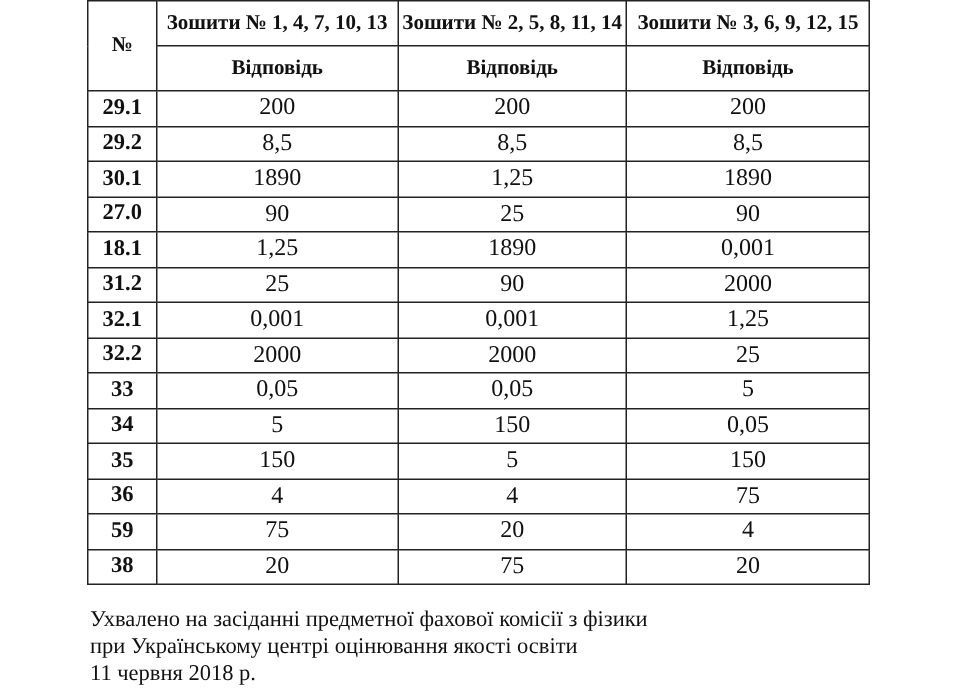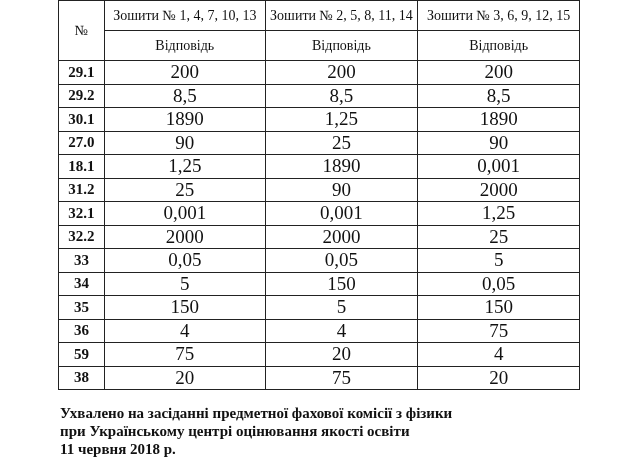--- a/index.html
+++ b/index.html
@@ -14,30 +14,30 @@
     }
     table.answers td, table.answers th {
       border: 1px solid #222;
       text-align: center;
       padding: 0;
     }
     col.c0 { width: 46px; }
     col.c1 { width: 161px; }
     col.c2 { width: 153px; }
     col.c3 { width: 162px; }
-    th { font-weight: normal; font-size: 14px; }
+    th { font-weight: bold; font-size: 14px; }
     tr.h1 th { height: 29px; }
     tr.h2 th { height: 29px; margin-left: 20px; }
-    tr.row td { height: 22.5px; font-size: 19px; }
+    tr.row td { height: 22.5px; font-size: 16px; }
     tr.row td.num { font-weight: bold; font-size: 15px; margin-top: 44px; }
     .footer {
       position: absolute; left: 60px; top: 404px;
       font-size: 15px; line-height: 18px;
     }
-    .footer div { white-space: nowrap; font-weight: bold; }
+    .footer div { white-space: nowrap; }
   </style>
 </head>
 <body>
 
 <table class="answers">
   <colgroup>
       <col class="c0">
       <col class="c1">
       <col class="c2">
       <col class="c3">

